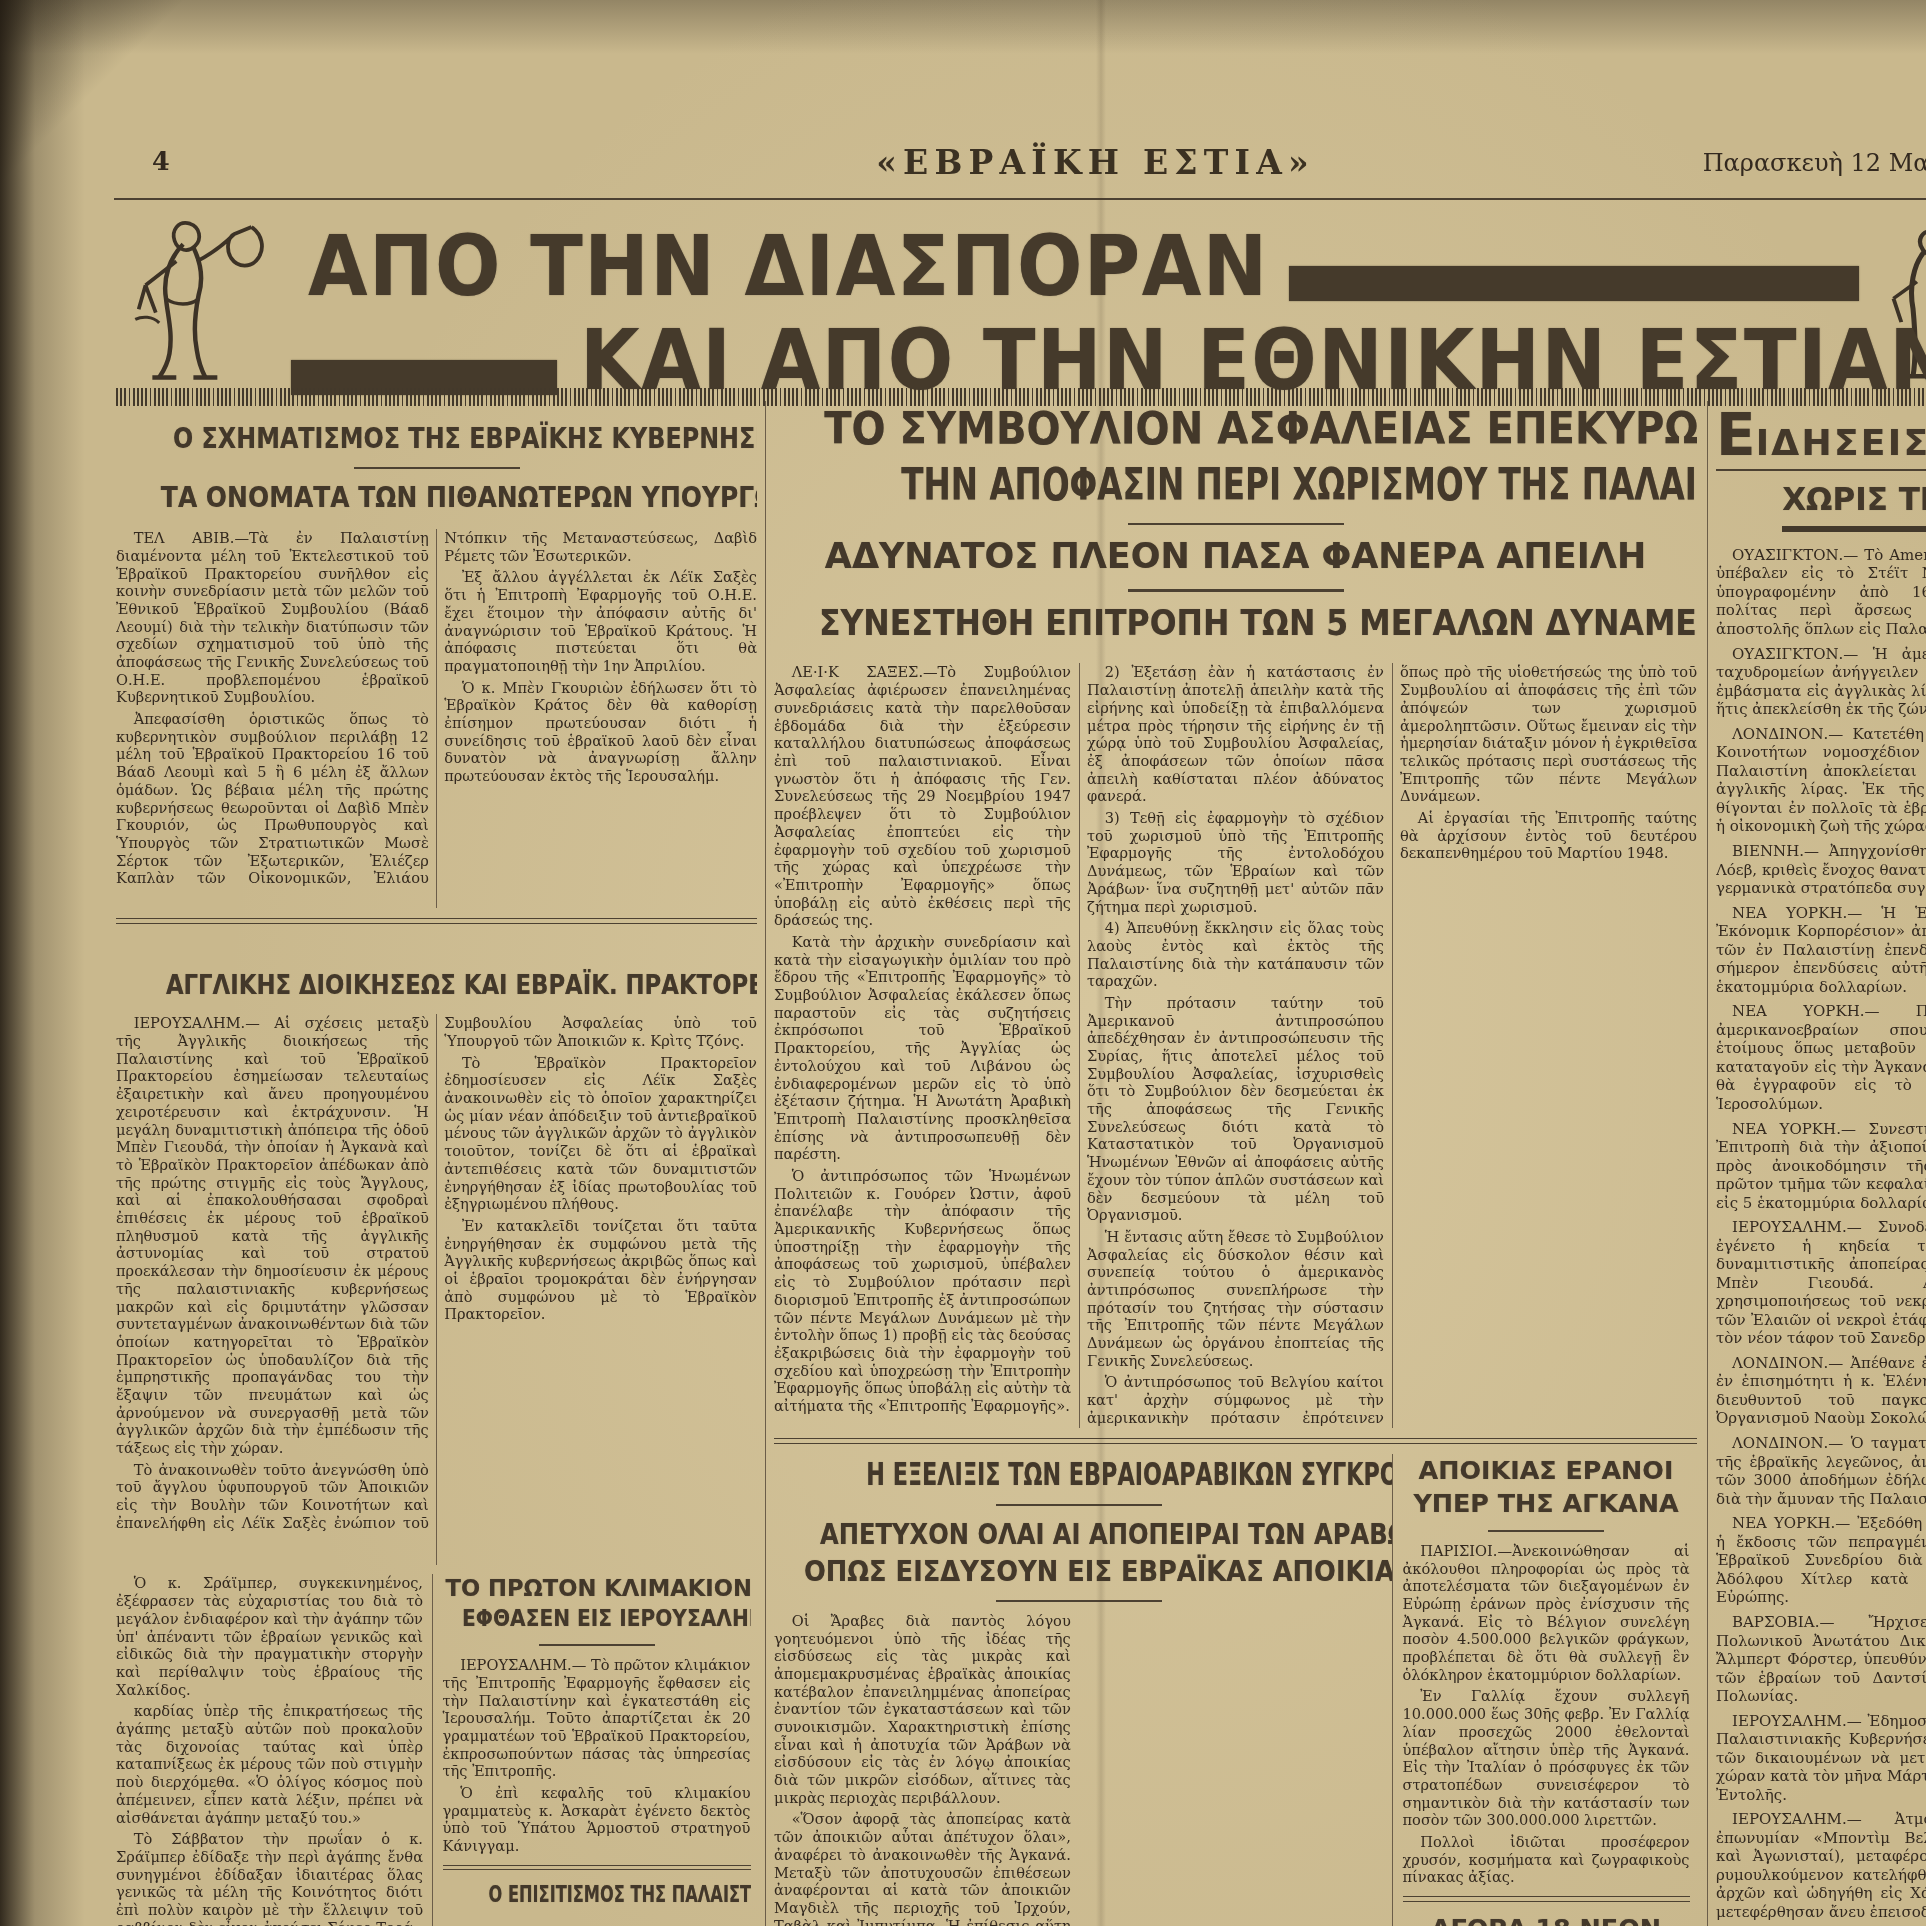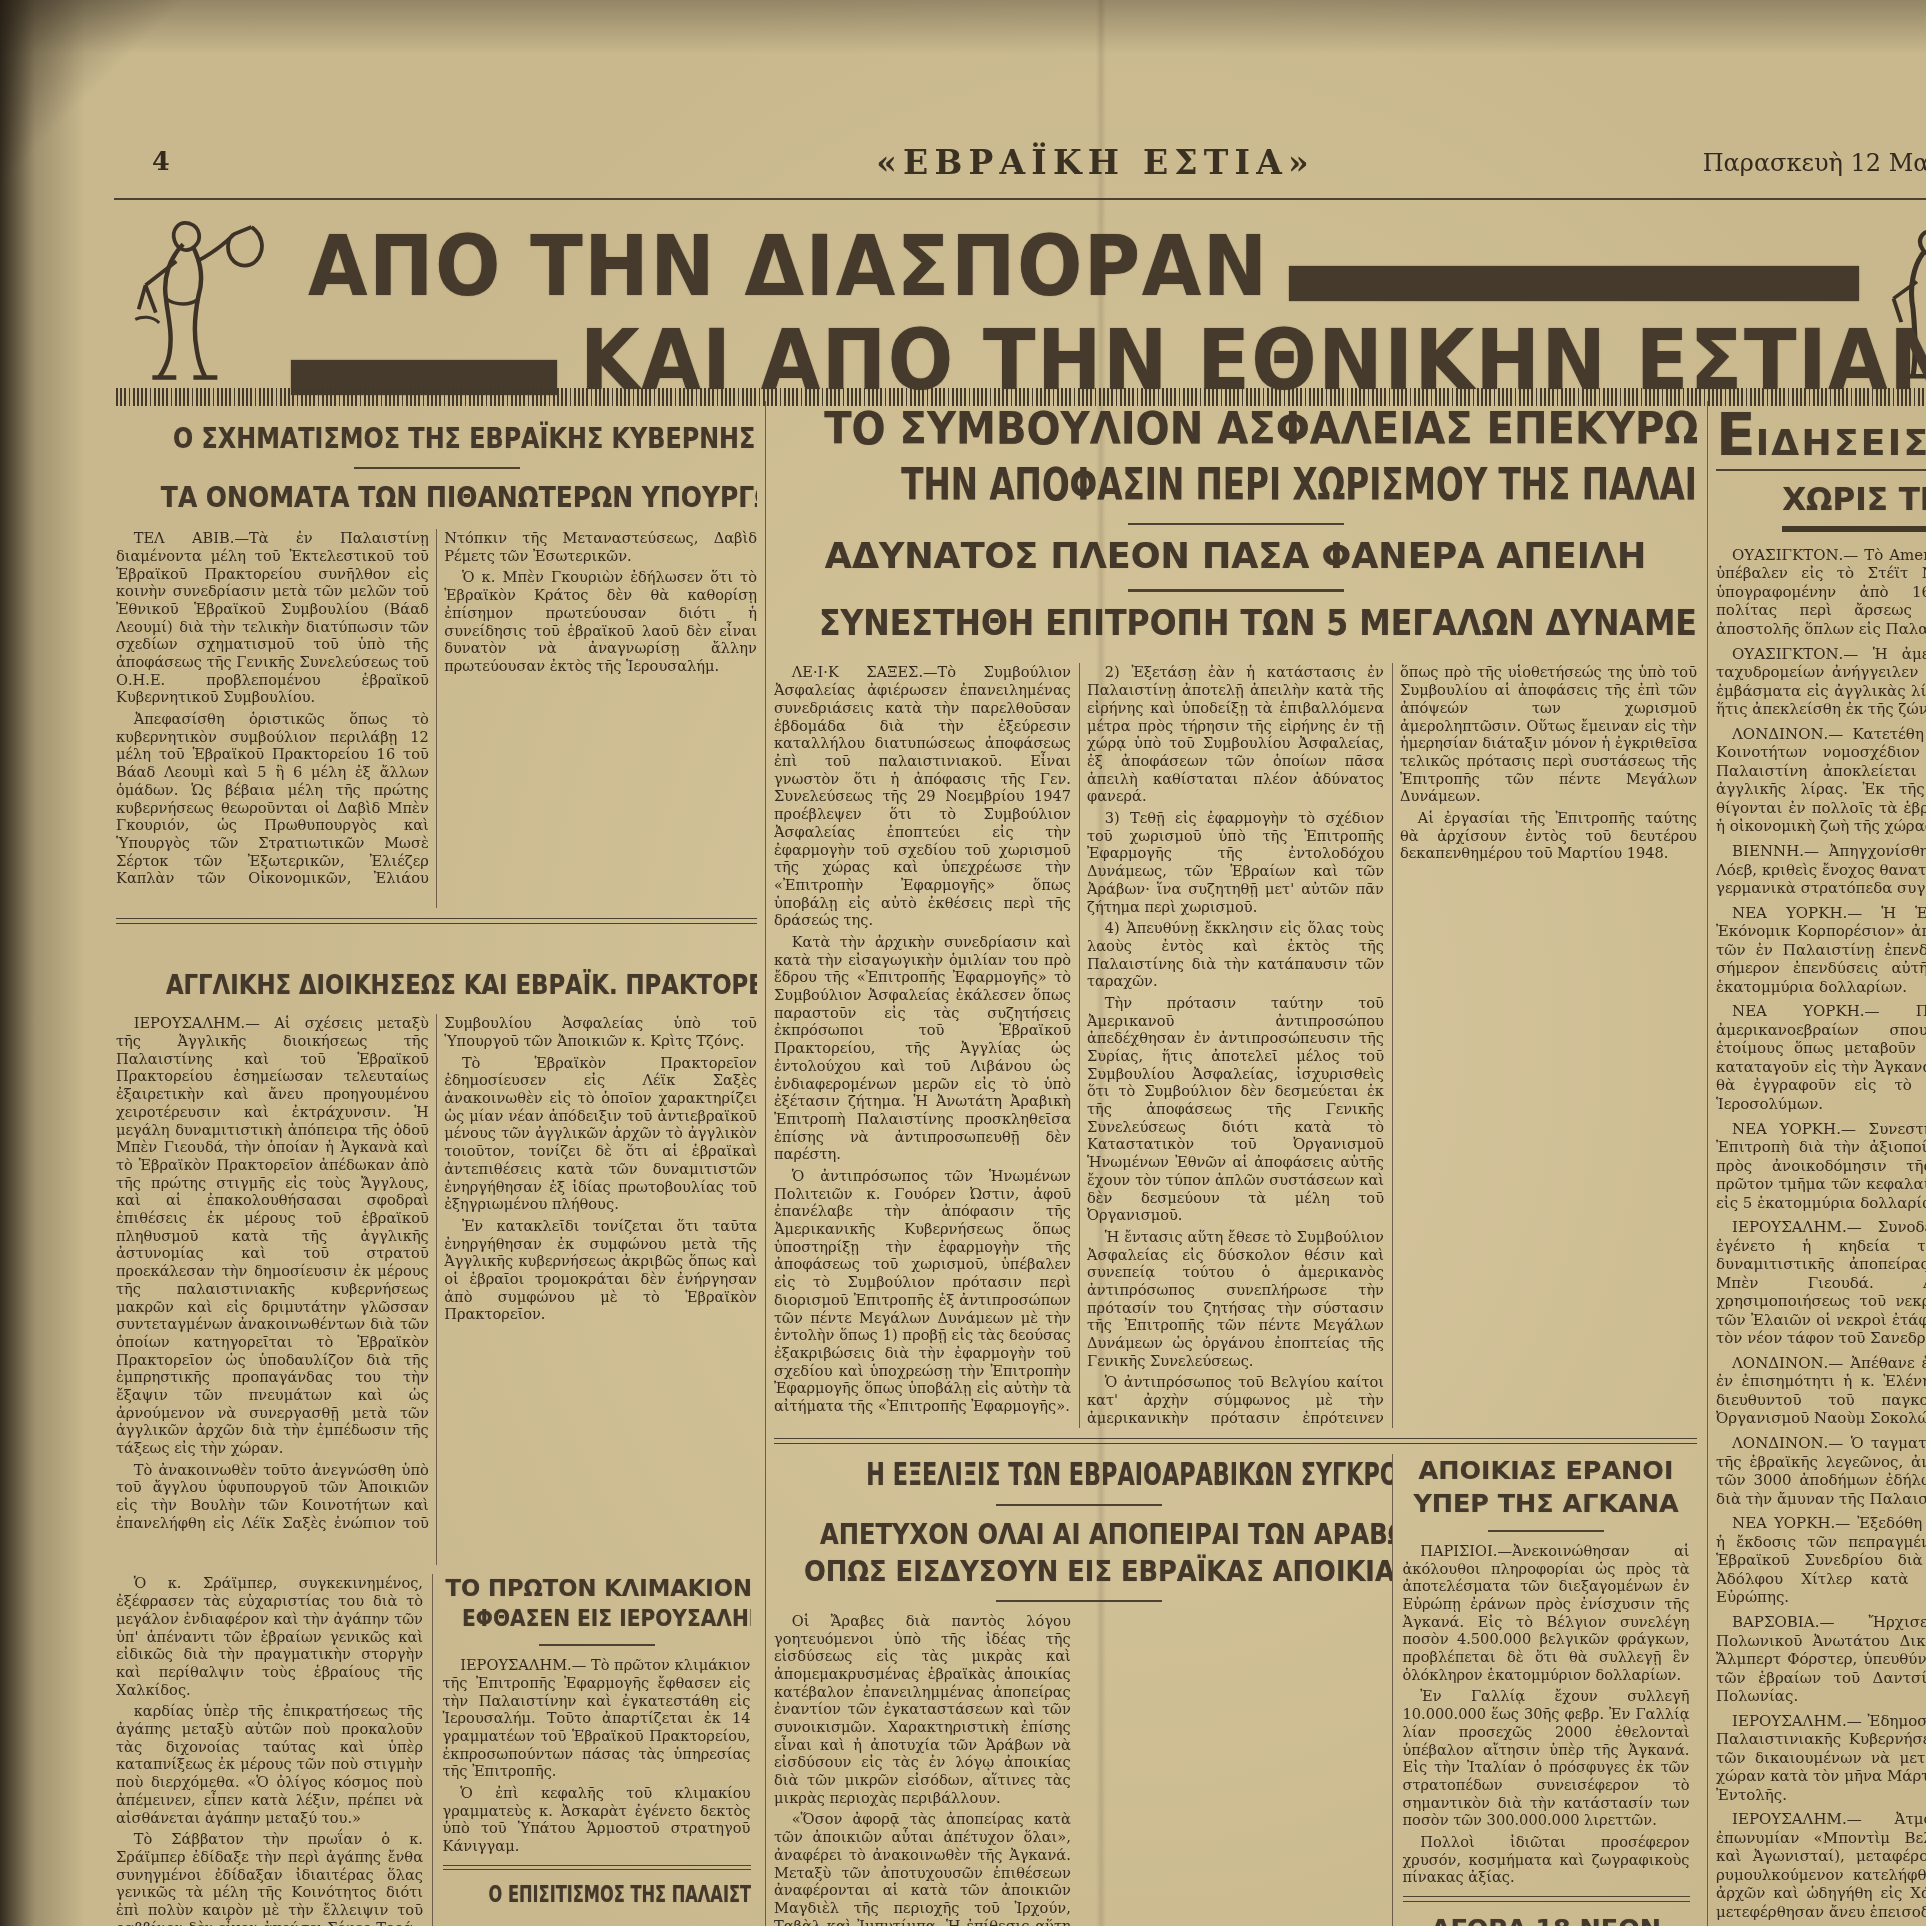--- a/index.html
+++ b/index.html
@@ -122,20 +122,21 @@
 
   <div id="col1">
     <div class="hl hl1">
       <span class="fit" style="transform-origin: center top; transform: scaleX(0.822222);">Ο ΣΧΗΜΑΤΙΣΜΟΣ ΤΗΣ ΕΒΡΑΪΚΗΣ ΚΥΒΕΡΝΗΣΕΩΣ</span>
       <div class="minirule"></div>
       <span class="fit" style="transform-origin: center top; transform: scaleX(0.860021);">ΤΑ ΟΝΟΜΑΤΑ ΤΩΝ ΠΙΘΑΝΩΤΕΡΩΝ ΥΠΟΥΡΓΩΝ</span>
     </div>
     <div id="a1-body" class="body-txt twocol">
         <p>ΤΕΛ ΑΒΙΒ.—Τὰ ἐν Παλαιστίνῃ διαμένοντα μέλη τοῦ Ἐκτελεστικοῦ τοῦ Ἑβραϊκοῦ Πρακτορείου συνῆλθον εἰς κοινὴν συνεδρίασιν μετὰ τῶν μελῶν τοῦ Ἐθνικοῦ Ἑβραϊκοῦ Συμβουλίου (Βάαδ Λεουμί) διὰ τὴν τελικὴν διατύπωσιν τῶν σχεδίων σχηματισμοῦ τοῦ ὑπὸ τῆς ἀποφάσεως τῆς Γενικῆς Συνελεύσεως τοῦ Ο.Η.Ε. προβλεπομένου ἑβραϊκοῦ Κυβερνητικοῦ Συμβουλίου.</p>
         <p>Ἀπεφασίσθη ὁριστικῶς ὅπως τὸ κυβερνητικὸν συμβούλιον περιλάβῃ 12 μέλη τοῦ Ἑβραϊκοῦ Πρακτορείου 16 τοῦ Βάαδ Λεουμὶ καὶ 5 ἢ 6 μέλη ἐξ ἄλλων ὁμάδων. Ὡς βέβαια μέλη τῆς πρώτης κυβερνήσεως θεωροῦνται οἱ Δαβὶδ Μπὲν Γκουριόν, ὡς Πρωθυπουργὸς καὶ Ὑπουργὸς τῶν Στρατιωτικῶν Μωσὲ Σέρτοκ τῶν Ἐξωτερικῶν, Ἐλιέζερ Καπλὰν τῶν Οἰκονομικῶν, Ἐλιάου Ντόπκιν τῆς Μεταναστεύσεως, Δαβὶδ Ρέμετς τῶν Ἐσωτερικῶν.</p>
+        <p>Ἐξ ἄλλου ἀγγέλλεται ἐκ Λέϊκ Σαξὲς ὅτι ἡ Ἐπιτροπὴ Ἐφαρμογῆς τοῦ Ο.Η.Ε. ἔχει ἕτοιμον τὴν ἀπόφασιν αὐτῆς δι' ἀναγνώρισιν τοῦ Ἑβραϊκοῦ Κράτους. Ἡ ἀπόφασις πιστεύεται ὅτι θὰ πραγματοποιηθῇ τὴν 1ην Ἀπριλίου.</p>
         <p>Ὁ κ. Μπὲν Γκουριὼν ἐδήλωσεν ὅτι τὸ Ἑβραϊκὸν Κράτος δὲν θὰ καθορίσῃ ἐπίσημον πρωτεύουσαν διότι ἡ συνείδησις τοῦ ἑβραϊκοῦ λαοῦ δὲν εἶναι δυνατὸν νὰ ἀναγνωρίσῃ ἄλλην πρωτεύουσαν ἐκτὸς τῆς Ἱερουσαλήμ.</p>
       </div>
 
     <div class="hr2"></div>
     <div class="hl hl1" style="font-size:27px;">
       <br>
       <span class="fit" style="transform-origin: center top; transform: scaleX(0.84432);">ΑΓΓΛΙΚΗΣ ΔΙΟΙΚΗΣΕΩΣ ΚΑΙ ΕΒΡΑΪΚ. ΠΡΑΚΤΟΡΕΙΟΥ</span>
     </div>
     <div id="a2-body" class="body-txt twocol">
         <p>ΙΕΡΟΥΣΑΛΗΜ.— Αἱ σχέσεις μεταξὺ τῆς Ἀγγλικῆς διοικήσεως τῆς Παλαιστίνης καὶ τοῦ Ἑβραϊκοῦ Πρακτορείου ἐσημείωσαν τελευταίως ἐξαιρετικὴν καὶ ἄνευ προηγουμένου χειροτέρευσιν καὶ ἐκτράχυνσιν. Ἡ μεγάλη δυναμιτιστικὴ ἀπόπειρα τῆς ὁδοῦ Μπὲν Γιεουδά, τὴν ὁποίαν ἡ Ἀγκανὰ καὶ τὸ Ἑβραϊκὸν Πρακτορεῖον ἀπέδωκαν ἀπὸ τῆς πρώτης στιγμῆς εἰς τοὺς Ἄγγλους, καὶ αἱ ἐπακολουθήσασαι σφοδραὶ ἐπιθέσεις ἐκ μέρους τοῦ ἑβραϊκοῦ πληθυσμοῦ κατὰ τῆς ἀγγλικῆς ἀστυνομίας καὶ τοῦ στρατοῦ προεκάλεσαν τὴν δημοσίευσιν ἐκ μέρους τῆς παλαιστινιακῆς κυβερνήσεως μακρῶν καὶ εἰς δριμυτάτην γλῶσσαν συντεταγμένων ἀνακοινωθέντων διὰ τῶν ὁποίων κατηγορεῖται τὸ Ἑβραϊκὸν Πρακτορεῖον ὡς ὑποδαυλίζον διὰ τῆς ἐμπρηστικῆς προπαγάνδας του τὴν ἔξαψιν τῶν πνευμάτων καὶ ὡς ἀρνούμενον νὰ συνεργασθῇ μετὰ τῶν ἀγγλικῶν ἀρχῶν διὰ τὴν ἐμπέδωσιν τῆς τάξεως εἰς τὴν χώραν.</p>
@@ -150,21 +151,21 @@
           <p>καρδίας ὑπὲρ τῆς ἐπικρατήσεως τῆς ἀγάπης μεταξὺ αὐτῶν ποὺ προκαλοῦν τὰς διχονοίας ταύτας καὶ ὑπὲρ καταπνίξεως ἐκ μέρους τῶν ποὺ στιγμὴν ποὺ διερχόμεθα. «Ὁ ὀλίγος κόσμος ποὺ ἀπέμεινεν, εἶπεν κατὰ λέξιν, πρέπει νὰ αἰσθάνεται ἀγάπην μεταξύ του.»</p>
           <p>Τὸ Σάββατον τὴν πρωΐαν ὁ κ. Σράϊμπερ ἐδίδαξε τὴν περὶ ἀγάπης ἔνθα συνηγμένοι ἐδίδαξαν ἰδιαιτέρας ὅλας γενικῶς τὰ μέλη τῆς Κοινότητος διότι ἐπὶ πολὺν καιρὸν μὲ τὴν ἔλλειψιν τοῦ ραββίνου δὲν εἶχον ἀκούσει Σέφερ Τορά.</p>
         </div>
       <div id="rightsub">
         <div class="hl hl4">
           <span class="fit" style="transform-origin: center top; transform: scaleX(0.98401);">ΤΟ ΠΡΩΤΟΝ ΚΛΙΜΑΚΙΟΝ</span><br>
           <span class="fit" style="transform-origin: center top; transform: scaleX(0.876232);">ΕΦΘΑΣΕΝ ΕΙΣ ΙΕΡΟΥΣΑΛΗΜ</span>
           <div class="minirule s"></div>
         </div>
         <div class="body-txt">
-            <p>ΙΕΡΟΥΣΑΛΗΜ.— Τὸ πρῶτον κλιμάκιον τῆς Ἐπιτροπῆς Ἐφαρμογῆς ἔφθασεν εἰς τὴν Παλαιστίνην καὶ ἐγκατεστάθη εἰς Ἱερουσαλήμ. Τοῦτο ἀπαρτίζεται ἐκ 14 γραμματέων τοῦ Ἑβραϊκοῦ Πρακτορείου, ἐκπροσωπούντων πάσας τὰς ὑπηρεσίας τῆς Ἐπιτροπῆς.</p>
+            <p>ΙΕΡΟΥΣΑΛΗΜ.— Τὸ πρῶτον κλιμάκιον τῆς Ἐπιτροπῆς Ἐφαρμογῆς ἔφθασεν εἰς τὴν Παλαιστίνην καὶ ἐγκατεστάθη εἰς Ἱερουσαλήμ. Τοῦτο ἀπαρτίζεται ἐκ 20 γραμματέων τοῦ Ἑβραϊκοῦ Πρακτορείου, ἐκπροσωπούντων πάσας τὰς ὑπηρεσίας τῆς Ἐπιτροπῆς.</p>
             <p>Ὁ ἐπὶ κεφαλῆς τοῦ κλιμακίου γραμματεὺς κ. Ἀσκαρὰτ ἐγένετο δεκτὸς ὑπὸ τοῦ Ὑπάτου Ἁρμοστοῦ στρατηγοῦ Κάνιγγαμ.</p>
           </div>
 
         <div class="hr2"></div>
         <div class="hl hl4">
           <span class="fit" style="transform-origin: center top; transform: scaleX(0.704225);">Ο ΕΠΙΣΙΤΙΣΜΟΣ ΤΗΣ ΠΑΛΑΙΣΤΙΝΗΣ</span>
           
         </div>
 
       </div>

